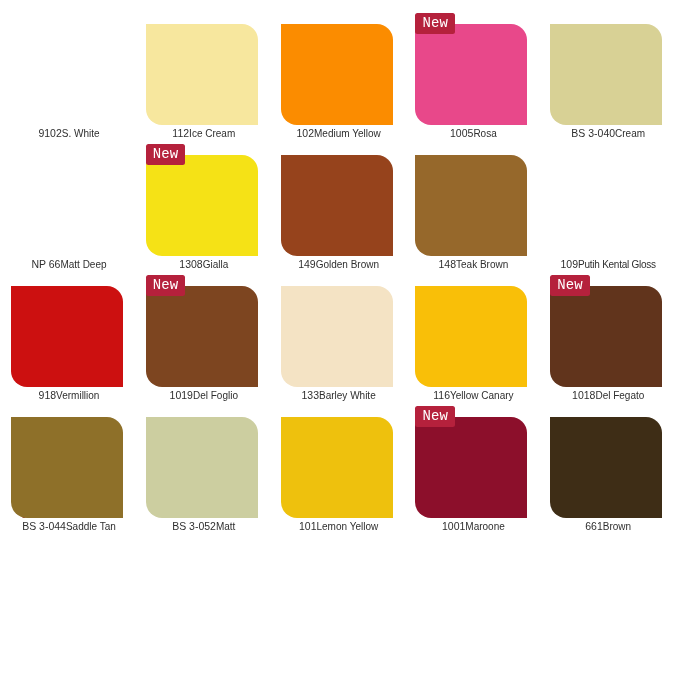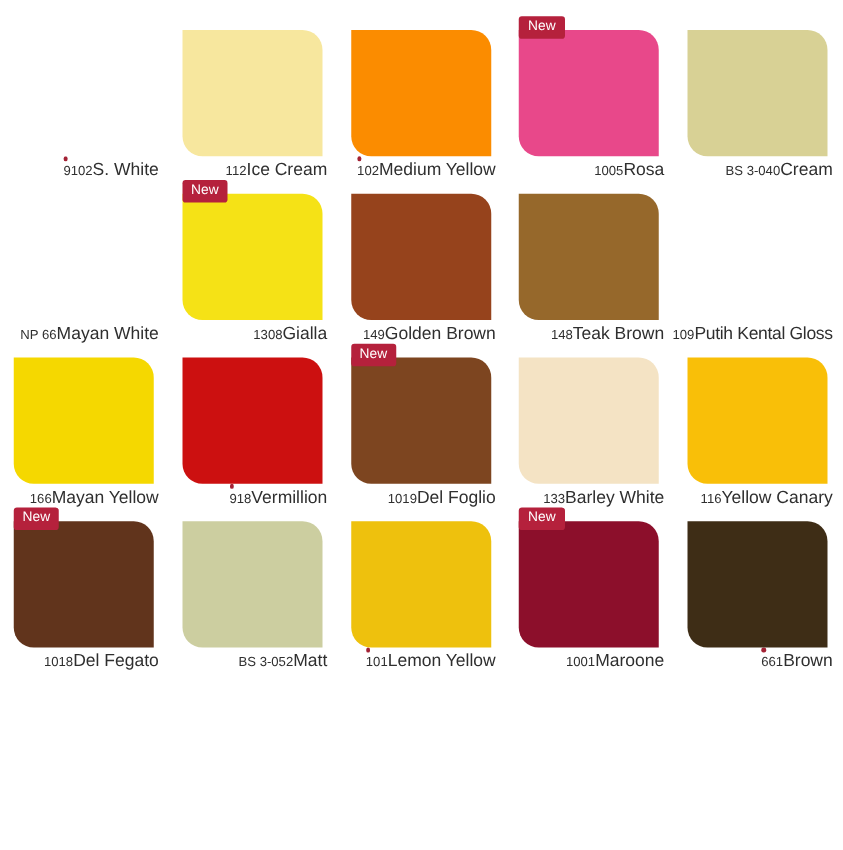--- a/index.html
+++ b/index.html
@@ -41,60 +41,60 @@
     height: 131px;
     box-sizing: border-box;
   }
 
   .badge-new {
     position: absolute;
     left: 11px;
     top: -9px;
     background: #b5213c;
     color: #ffffff;
-    font-size: 11px;
+    font-size: 14px;
     line-height: 1;
     padding: 3px 7px 4px 7px;
     border-radius: 2.5px;
     letter-spacing: 0.1px;
     z-index: 3;
-    font-family: Liberation Sans, sans-serif;
+    font-family: Liberation Mono, monospace;
   }
 
   .chip {
     position: absolute;
     left: 11px;
     top: 2px;
     width: 112px;
     height: 101px;
     border-radius: 0 16px 0 16px;
     z-index: 1;
   }
 
   .labels {
     position: absolute;
     left: 11px;
     top: 106px;
     width: 116px;
     display: flex;
-    justify-content: flex-end;
+    justify-content: center;
     align-items: baseline;
     font-size: 10.5px;
     line-height: 1.1;
     color: #2f2f2f;
     white-space: nowrap;
   }
 
   .code {
     position: relative;
     font-size: 10.5px;
   }
 
   .name {
-    font-size: 14px;
+    font-size: 10px;
     text-align: right;
   }
 
   .dot {
     position: absolute;
     left: 0px;
     top: -7px;
     width: 3.6px;
     height: 3.6px;
     border-radius: 50%;
@@ -141,21 +141,21 @@
         <div class="chip" style="background: rgb(216, 209, 149);"></div>
         <div class="labels">
           <span class="code">BS 3-040</span>
           <span class="name">Cream</span>
         </div>
       </div>
       <div class="cell">
         <div class="chip" style="background: rgb(255, 255, 255);"></div>
         <div class="labels">
           <span class="code">NP 66</span>
-          <span class="name">Mayan White</span>
+          <span class="name">Matt Deep</span>
         </div>
       </div>
       <div class="cell">
         <div class="badge-new">New</div>
         <div class="chip" style="background: rgb(245, 226, 22);"></div>
         <div class="labels">
           <span class="code">1308</span>
           <span class="name">Gialla</span>
         </div>
       </div>
@@ -174,27 +174,20 @@
         </div>
       </div>
       <div class="cell">
         <div class="chip" style="background: rgb(255, 255, 255);"></div>
         <div class="labels">
           <span class="code">109</span>
           <span class="name tight">Putih Kental Gloss</span>
         </div>
       </div>
       <div class="cell">
-        <div class="chip" style="background: rgb(245, 216, 0);"></div>
-        <div class="labels">
-          <span class="code">166</span>
-          <span class="name">Mayan Yellow</span>
-        </div>
-      </div>
-      <div class="cell">
         <div class="chip" style="background: rgb(204, 16, 16);"></div>
         <div class="labels">
           <span class="code"><span class="dot"></span>918</span>
           <span class="name">Vermillion</span>
         </div>
       </div>
       <div class="cell">
         <div class="badge-new">New</div>
         <div class="chip" style="background: rgb(125, 69, 32);"></div>
         <div class="labels">
@@ -218,20 +211,27 @@
       </div>
       <div class="cell">
         <div class="badge-new">New</div>
         <div class="chip" style="background: rgb(97, 52, 28);"></div>
         <div class="labels">
           <span class="code">1018</span>
           <span class="name">Del Fegato</span>
         </div>
       </div>
       <div class="cell">
+        <div class="chip" style="background: rgb(142, 112, 41);"></div>
+        <div class="labels">
+          <span class="code"><span class="dot"></span>BS 3-044</span>
+          <span class="name">Saddle Tan</span>
+        </div>
+      </div>
+      <div class="cell">
         <div class="chip" style="background: rgb(204, 206, 160);"></div>
         <div class="labels">
           <span class="code">BS 3-052</span>
           <span class="name">Matt</span>
         </div>
       </div>
       <div class="cell">
         <div class="chip" style="background: rgb(238, 193, 13);"></div>
         <div class="labels">
           <span class="code"><span class="dot"></span>101</span>

